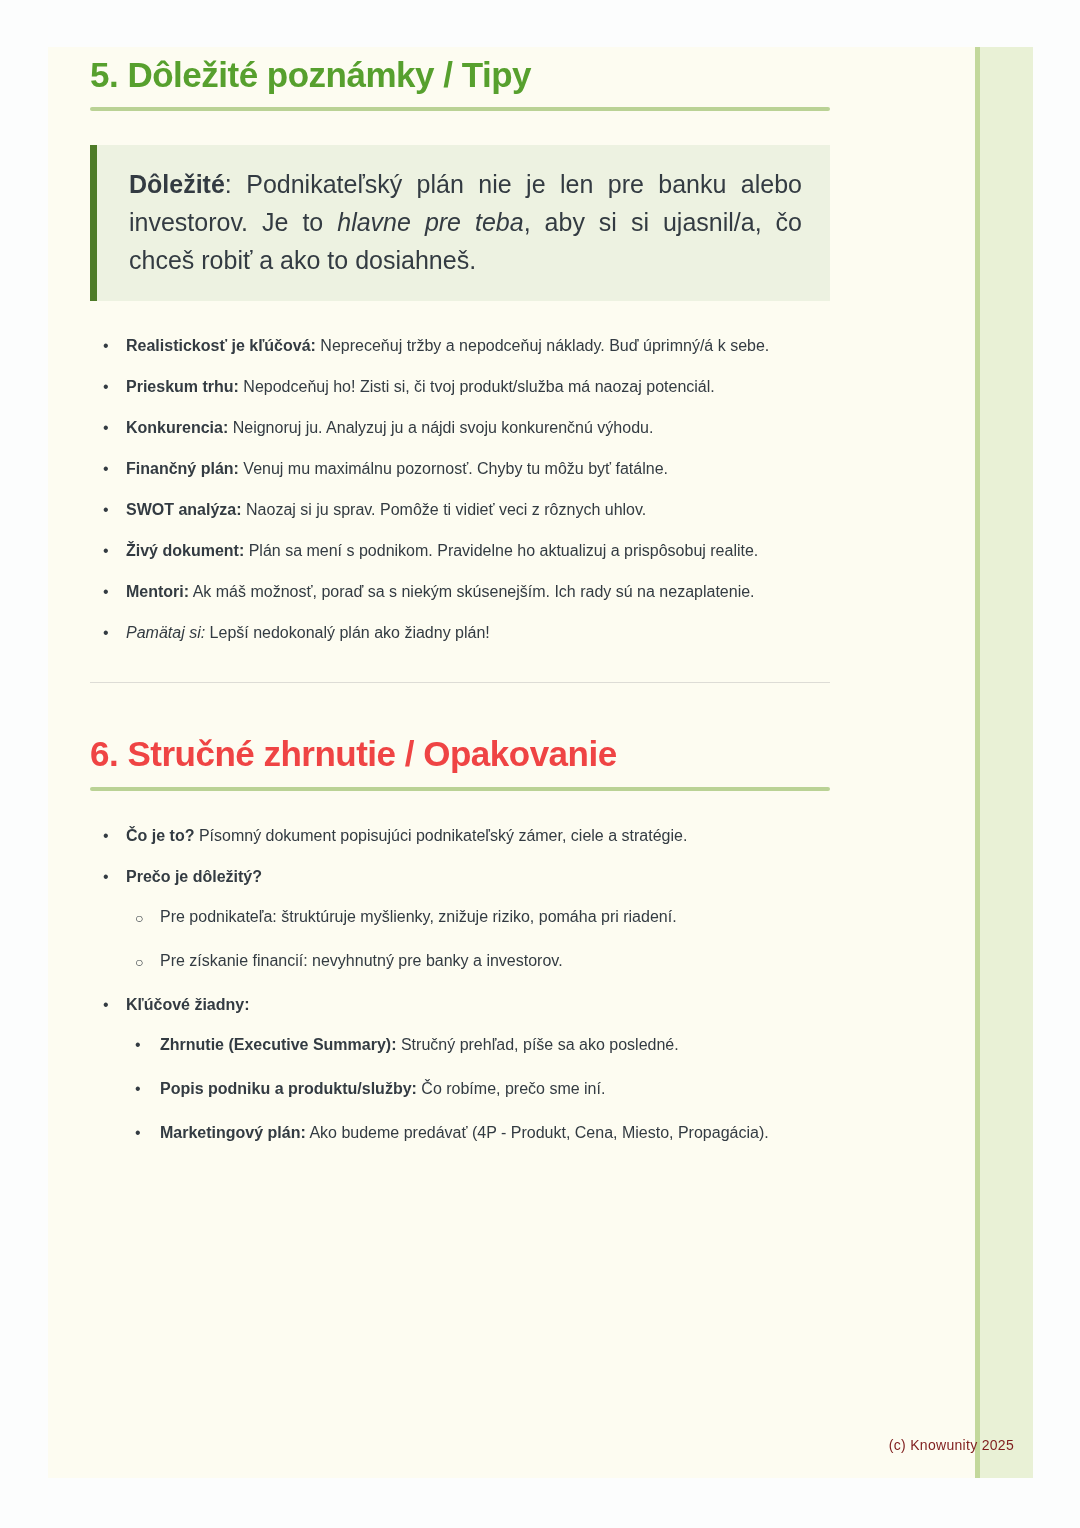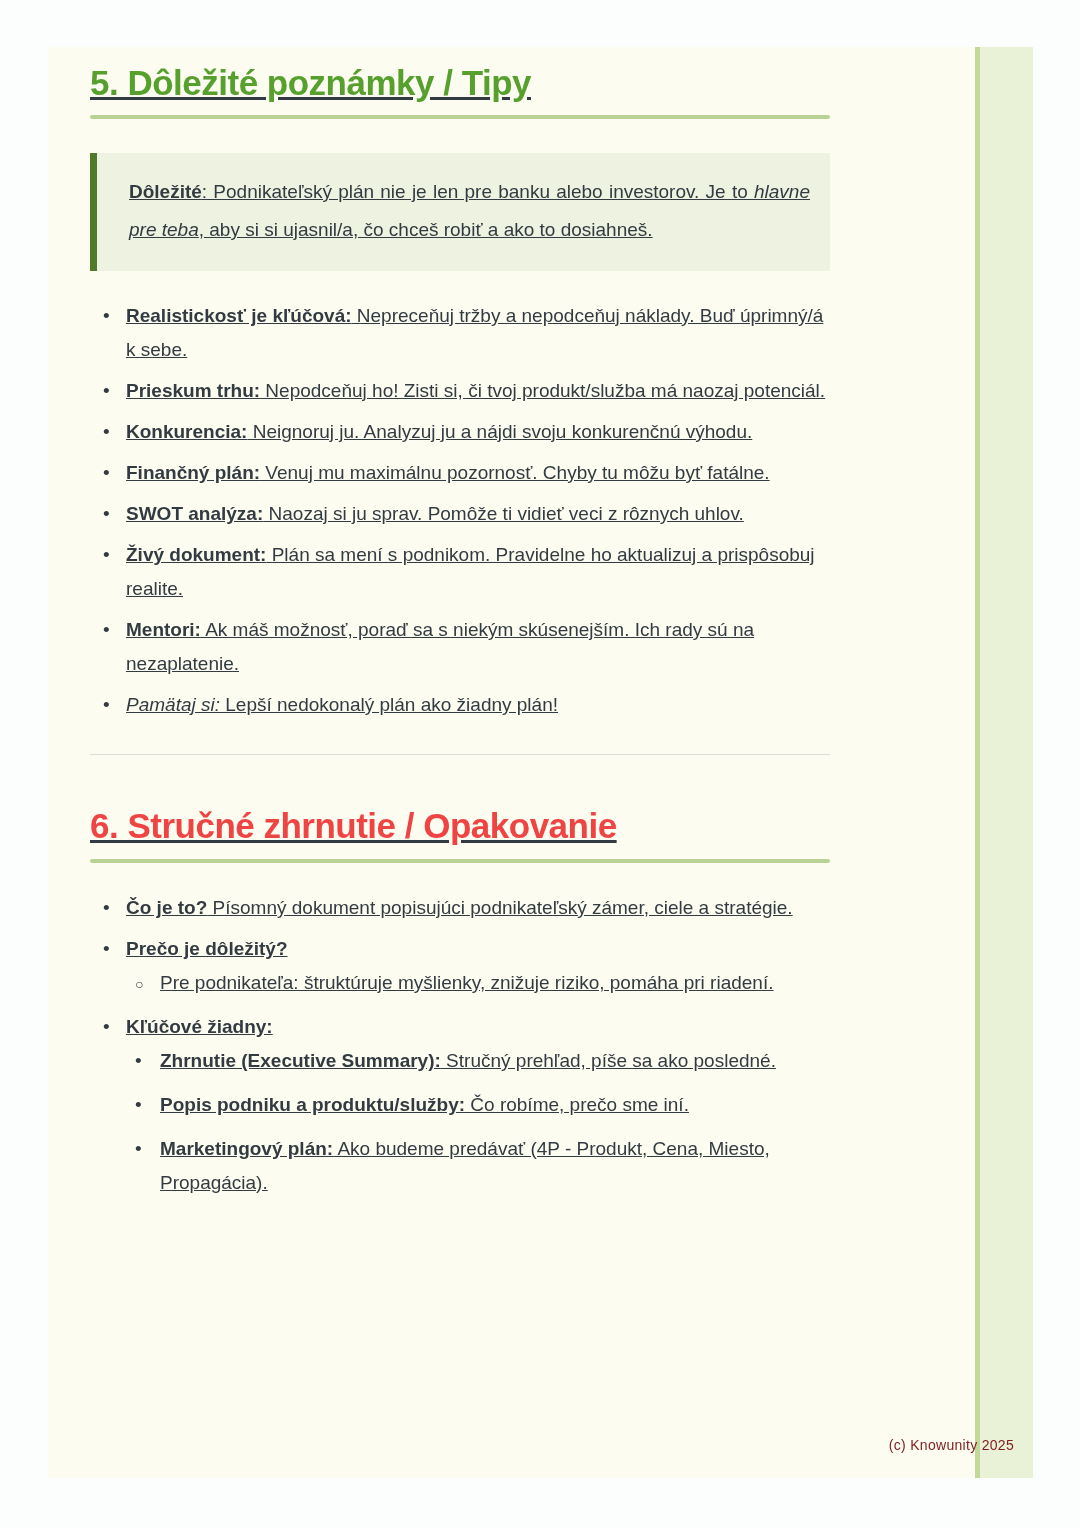--- a/index.html
+++ b/index.html
@@ -11,39 +11,39 @@
   }
   .page{
     position:absolute;left:48px;top:47px;width:985px;height:1431px;
     background:#fdfcf1;
   }
   .edge-strip{
     position:absolute;top:0;right:0;width:53px;height:100%;
     background:#e9f1d6;border-left:5px solid #c3d89b;
   }
   .content{
-    position:absolute;left:42px;top:8px;width:740px;color:#333b42;text-decoration:underline;
+    position:absolute;left:42px;top:0;width:740px;color:#333b42;
   }
   h1{
     font-size:35px;line-height:40px;font-weight:700;color:#57a02e;
     margin:8px 0 0 0;letter-spacing:-0.5px;
   }
   .rule{height:4px;background:#bad295;margin-top:12px;border-radius:2px;}
   .callout{
     margin-top:34px;background:#edf2e1;border-left:7px solid #4e7b28;
-    padding:20px 20px 22px 32px;
-    font-size:19px;line-height:38px;text-align:justify;
+    padding:20px 28px 22px 32px;
+    font-size:25px;line-height:38px;text-align:justify;
   }
   .b{font-weight:700;}
   .it{font-style:italic;}
   ul{list-style:none;margin:0;padding:0;}
-  ul.lvl1{margin-top:28px;font-size:19px;line-height:34px;}
+  ul.lvl1{margin-top:28px;font-size:16px;line-height:34px;}
   ul.lvl1>li{position:relative;padding-left:36px;margin-bottom:7px;}
   ul.lvl1>li::before{content:"•";position:absolute;left:13px;top:0;color:#333b42;}
-  ul.lvl2{}
+  ul.lvl2{margin-top:6px;}
   ul.lvl2>li{position:relative;padding-left:34px;margin-bottom:10px;}
   ul.lvl2.circle>li::before{
     content:"○";position:absolute;left:9px;top:1px;font-size:14px;color:#333b42;
   }
   ul.lvl2.disc>li::before{content:"•";position:absolute;left:9px;top:0;color:#333b42;}
   .divider{border:none;border-top:1px solid #dddcd6;margin:32px 0 0 0;}
   .sec2{margin-top:50px;}
   h2.sec-title{
     font-size:35px;line-height:42px;font-weight:700;color:#ef4444;
     margin:0;letter-spacing:-0.5px;
@@ -85,20 +85,21 @@
       <h2 class="sec-title">6. Stručné zhrnutie / Opakovanie</h2>
       <div class="rule"></div>
 
       <ul class="lvl1">
         <li><span class="b">Čo je to?</span><span> Písomný dokument popisujúci podnikateľský zámer, ciele a stratégie.</span></li>
 
         <li>
           <span class="b">Prečo je dôležitý?</span>
           <ul class="lvl2 circle">
             <li><span>Pre podnikateľa: štruktúruje myšlienky, znižuje riziko, pomáha pri riadení.</span></li>
+            <li><span>Pre získanie financií: nevyhnutný pre banky a investorov.</span></li>
           </ul>
         </li>
 
         <li>
           <span class="b">Kľúčové žiadny:</span>
           <ul class="lvl2 disc">
             <li><span class="b">Zhrnutie (Executive Summary):</span><span> Stručný prehľad, píše sa ako posledné.</span></li>
             <li><span class="b">Popis podniku a produktu/služby:</span><span> Čo robíme, prečo sme iní.</span></li>
             <li><span class="b">Marketingový plán:</span><span> Ako budeme predávať (4P - Produkt, Cena, Miesto, Propagácia).</span></li>
           </ul>

